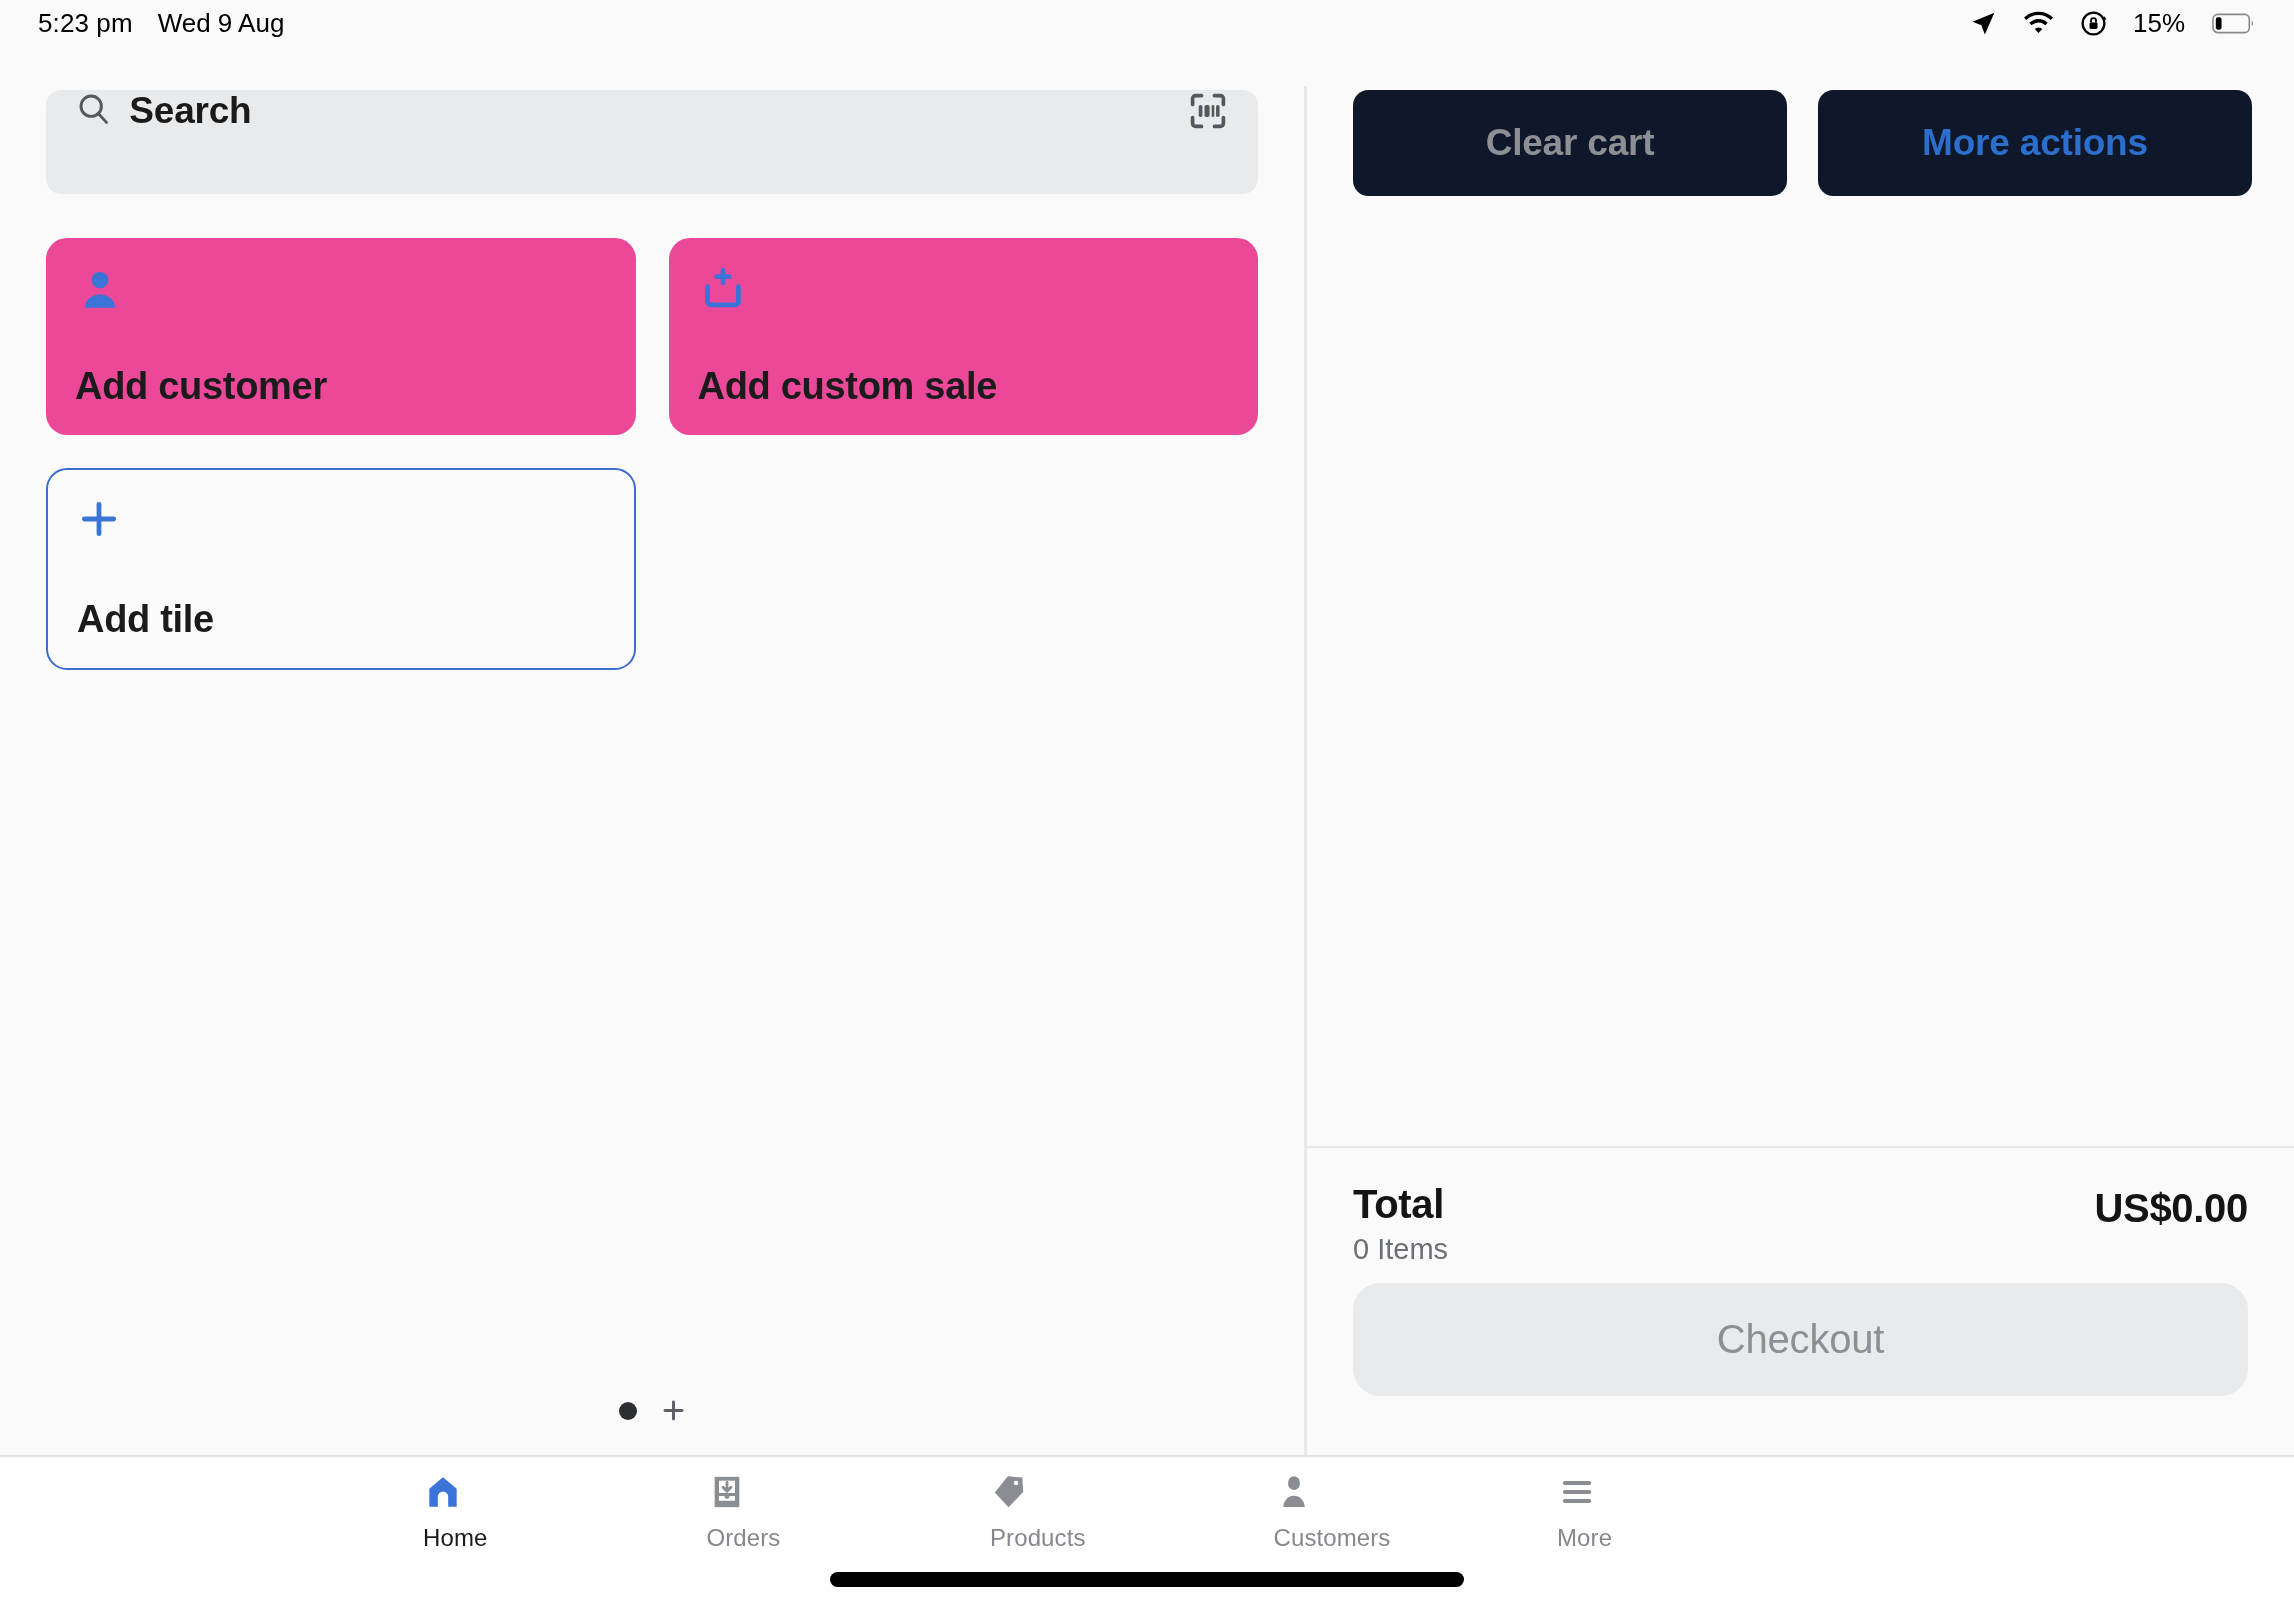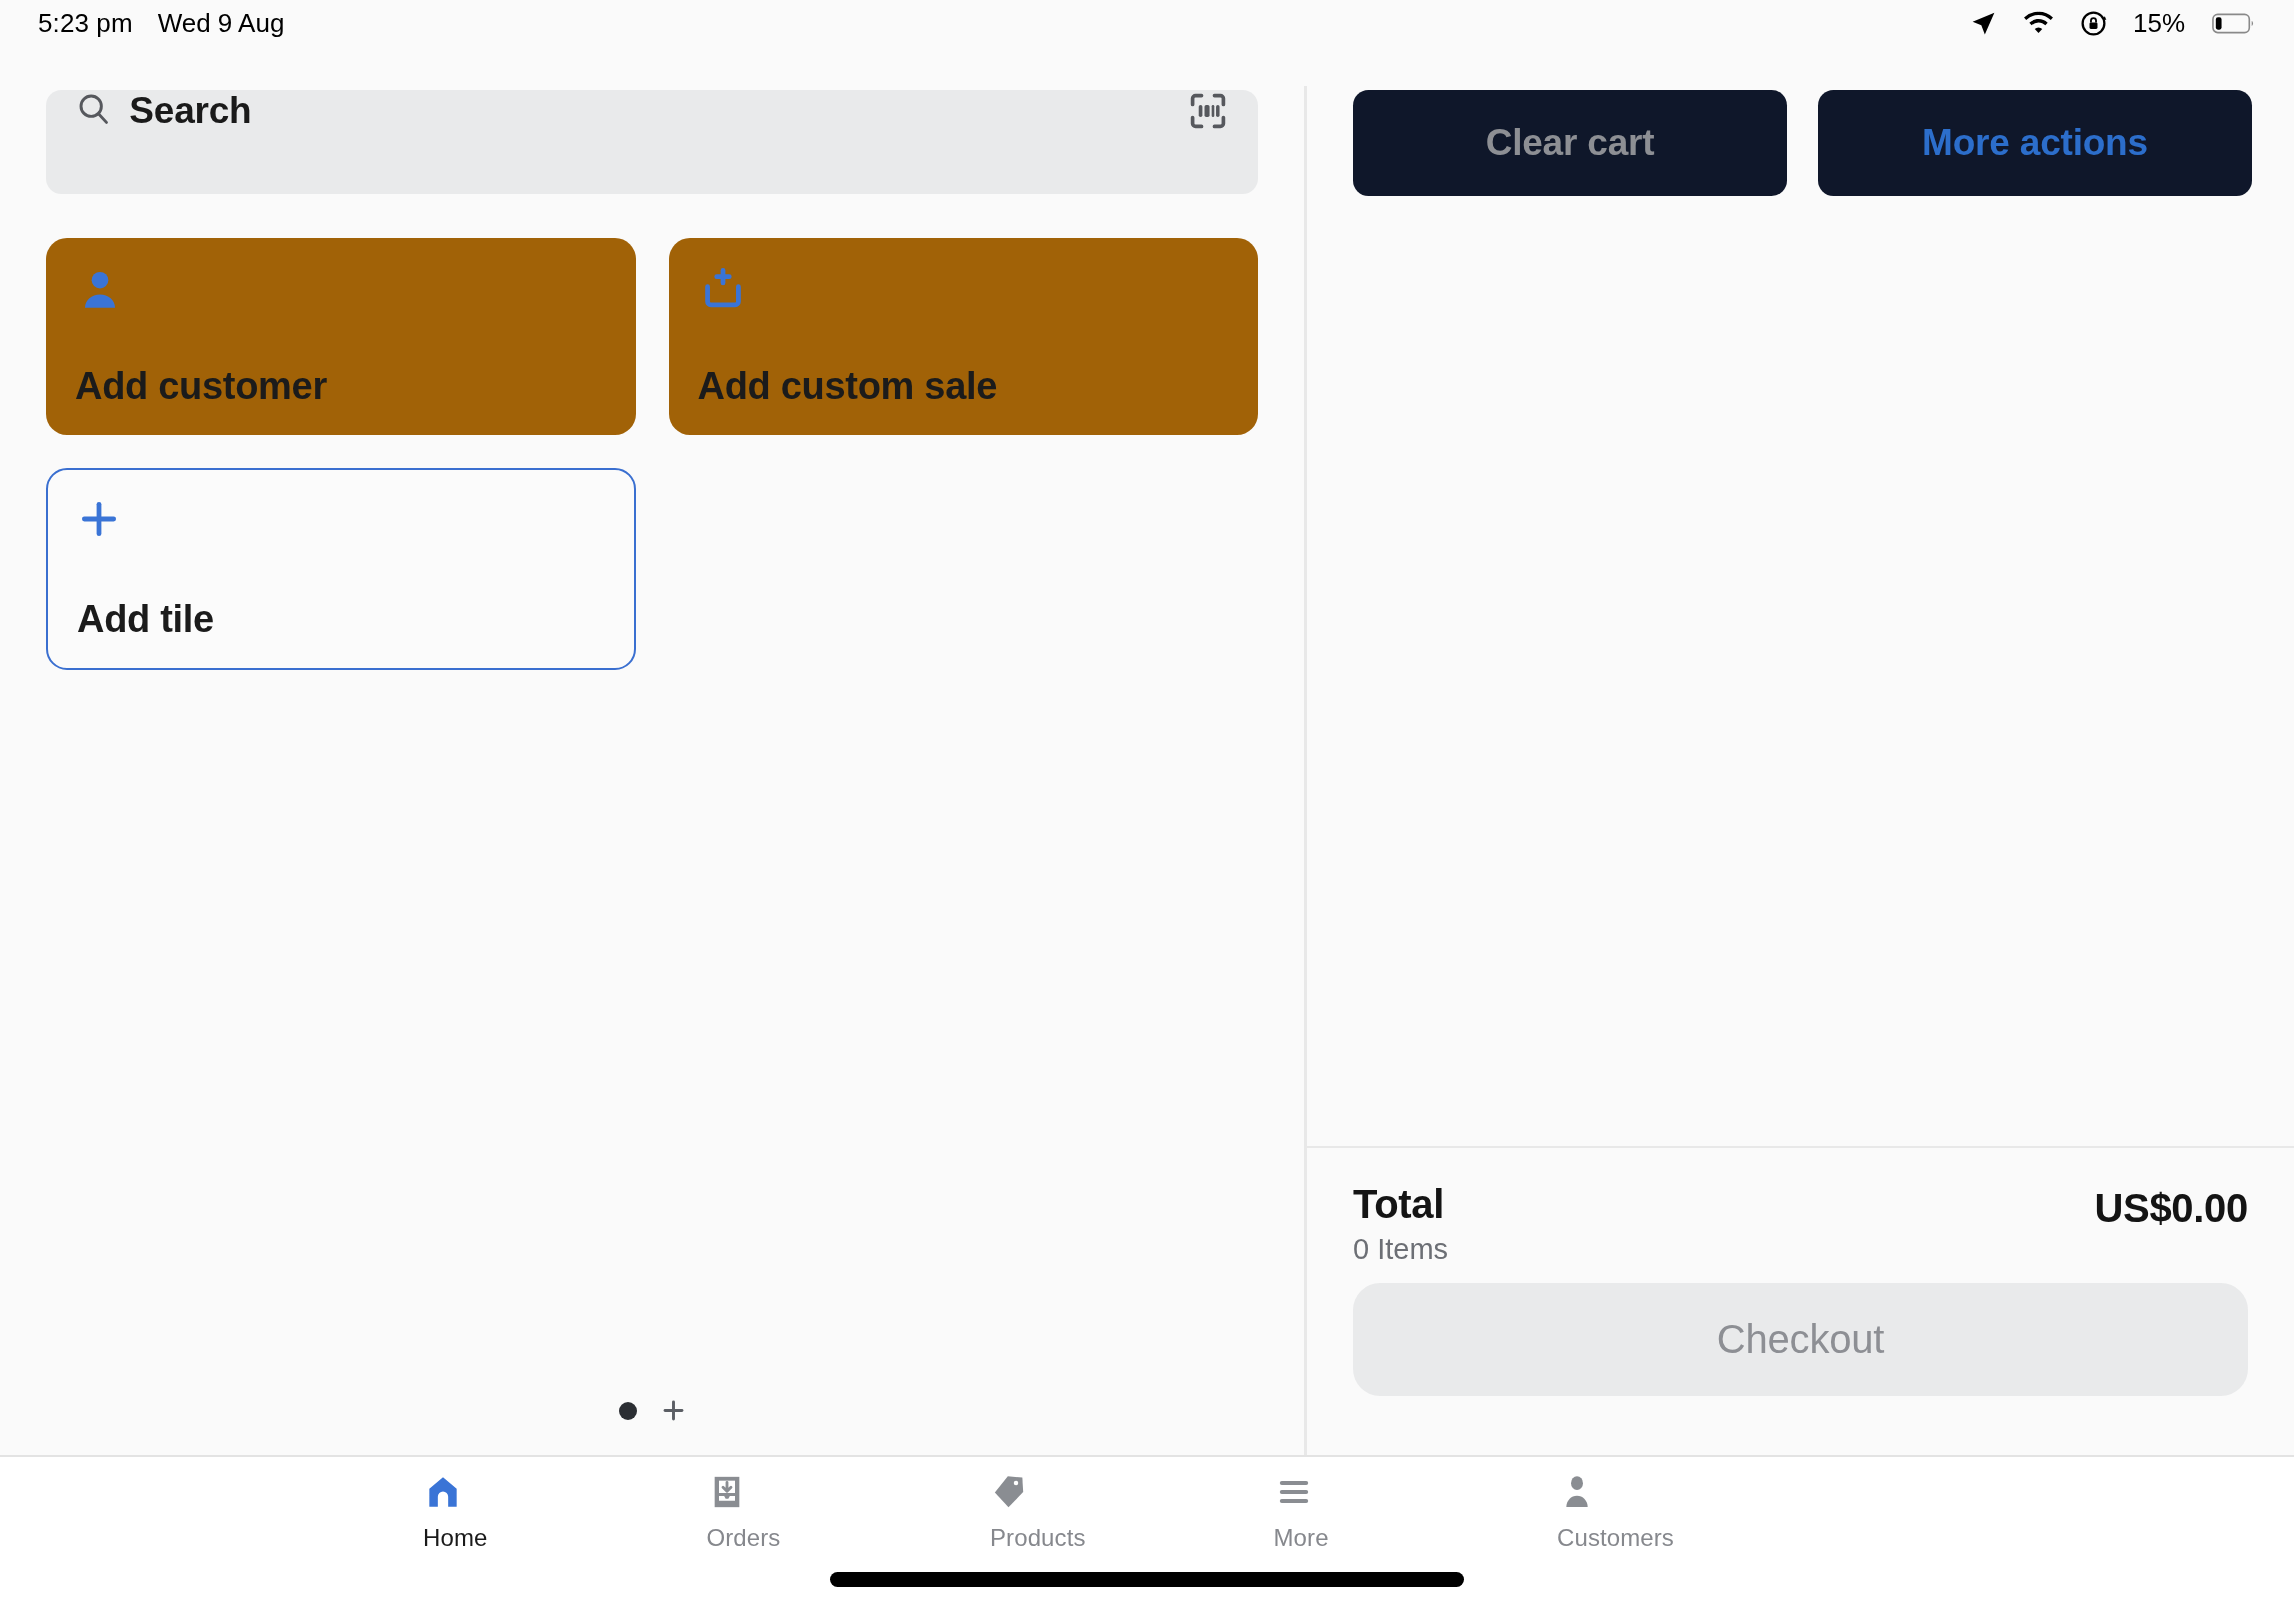--- a/index.html
+++ b/index.html
@@ -42,21 +42,21 @@
 
   .tiles {
     position: absolute; left: 46px; top: 192px; width: 1212px;
   }
   .tile-row { display: flex; gap: 33px; margin-bottom: 33px; }
   .tile {
     width: 590px; height: 197px; border-radius: 21px;
     position: relative; padding: 27px 29px;
     display: flex; flex-direction: column; justify-content: space-between;
   }
-  .tile.filled { background: #a16207; }
+  .tile.filled { background: #ec4899; }
   .tile.outlined { background: #fbfbfb; border: 2.9px solid #3a6fd0; height: 202px; }
   .tile-icon { width: 50px; height: 50px; }
   .tile-label { font-size: 38px; font-weight: 700; color: #1b1b1b; letter-spacing: -0.3px; }
 
   
   .page-dots {
     position: absolute; left: 0; top: 1351px; width: 1305px;
     display: flex; align-items: center; justify-content: center; gap: 23px;
   }
   .dot { width: 18px; height: 18px; border-radius: 50%; background: #2b2e33; }
@@ -302,36 +302,36 @@
             <path d="M19.4 3.3 10.7 2.6 2.9 12.3l8.2 8.9 8.8-9.2z" fill="#8a8d92"></path>
             <circle cx="15.6" cy="6.6" r="1.35" fill="#fff"></circle>
           </svg>
         </span>
         <span class="tab-label">Products</span>
       </div>
 
       <div class="tab">
         <span class="tab-icon">
           <svg width="40" height="40" viewBox="0 0 24 24">
+            <ellipse cx="12" cy="6.7" rx="3.6" ry="4.1" fill="#8a8d92"></ellipse>
+            <path d="M5.6 21c0-3.9 2.9-6.8 6.4-6.8s6.4 2.9 6.4 6.8z" fill="#8a8d92"></path>
+          </svg>
+        </span>
+        <span class="tab-label">Customers</span>
+      </div>
+
+      <div class="tab">
+        <span class="tab-icon">
+          <svg width="40" height="40" viewBox="0 0 24 24">
             <rect x="3.5" y="5.4" width="17" height="2.4" rx="1.2" fill="#8a8d92"></rect>
             <rect x="3.5" y="10.8" width="17" height="2.4" rx="1.2" fill="#8a8d92"></rect>
             <rect x="3.5" y="16.2" width="17" height="2.4" rx="1.2" fill="#8a8d92"></rect>
           </svg>
         </span>
         <span class="tab-label">More</span>
       </div>
 
-      <div class="tab">
-        <span class="tab-icon">
-          <svg width="40" height="40" viewBox="0 0 24 24">
-            <ellipse cx="12" cy="6.7" rx="3.6" ry="4.1" fill="#8a8d92"></ellipse>
-            <path d="M5.6 21c0-3.9 2.9-6.8 6.4-6.8s6.4 2.9 6.4 6.8z" fill="#8a8d92"></path>
-          </svg>
-        </span>
-        <span class="tab-label">Customers</span>
-      </div>
-
     </div>
     <div class="home-indicator"></div>
   </div>
 
 </div>
 
 
 </body></html>

